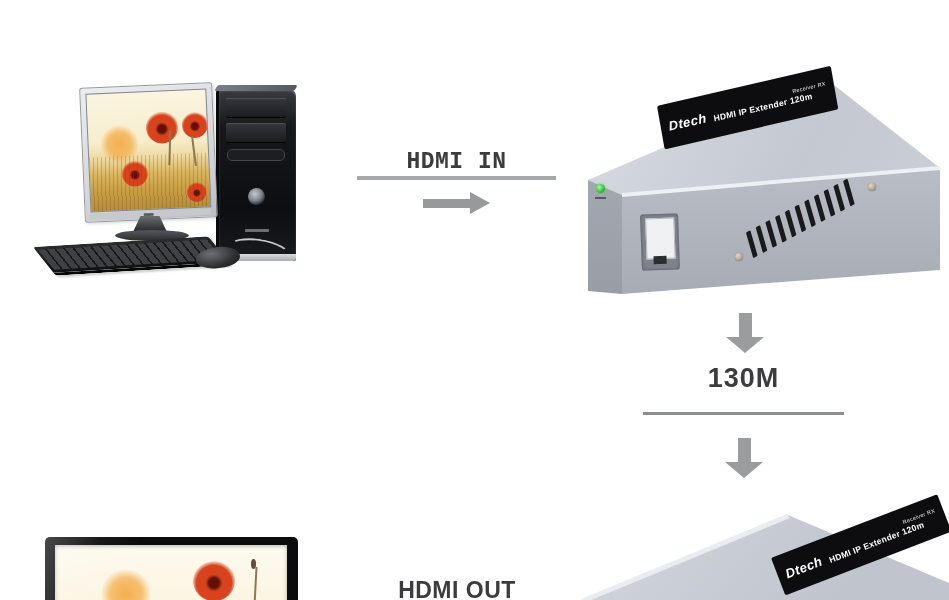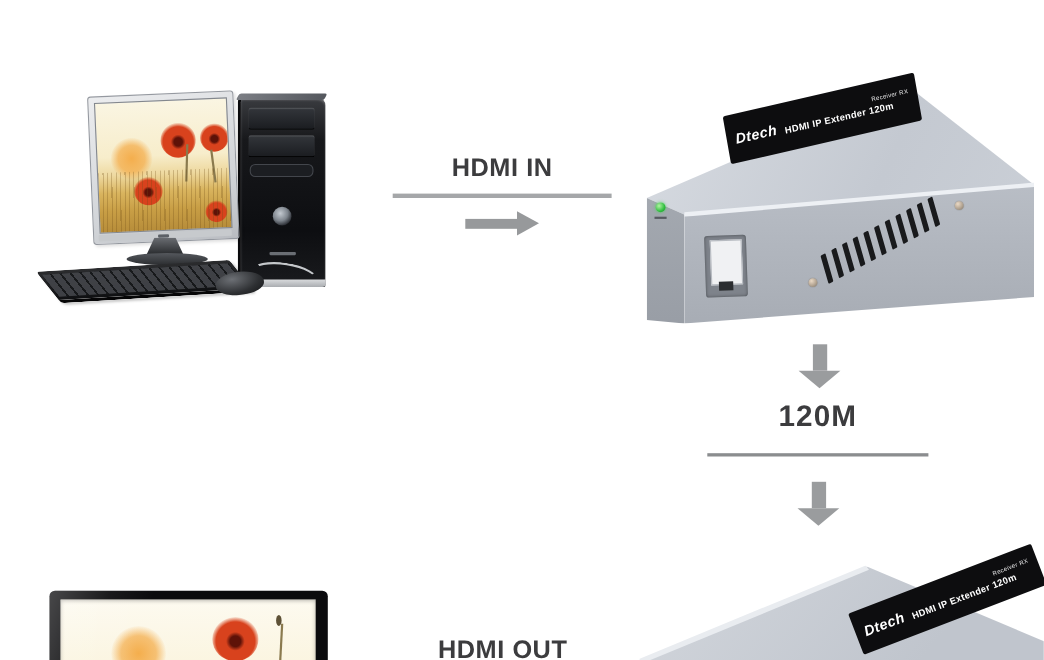--- a/index.html
+++ b/index.html
@@ -1,21 +1,21 @@
 <!DOCTYPE html>
 <html><head>
 <meta charset="utf-8">
 <style>
   html,body{margin:0;padding:0;}
   body{font-family:"Liberation Sans",sans-serif;background:#fff;}
   .stage{position:relative;width:949px;height:600px;overflow:hidden;background:#ffffff;}
 
   
   .flow-label{position:absolute;color:#3c3c3e;font-weight:700;text-align:center;}
-  .lbl-hdmi-in{left:357px;top:139px;width:199px;font-size:23px;letter-spacing:.5px;}
+  .lbl-hdmi-in{left:357px;top:149px;width:199px;font-size:23px;letter-spacing:.5px;font-family:Liberation Mono, monospace;}
   .lbl-120m{left:643px;top:363px;width:201px;font-size:27px;letter-spacing:1px;}
   .lbl-hdmi-out{left:357px;top:577px;width:200px;font-size:23px;letter-spacing:.5px;}
   .hline{position:absolute;background:#a5a7a9;}
   .hline-in{left:357px;top:176px;width:199px;height:4px;}
   .hline-mid{left:643px;top:412px;width:201px;height:3px;background:#8b8d8f;}
 
   .arrow-right{position:absolute;left:423px;top:192px;width:67px;height:22px;}
   .arrow-right .shaft{position:absolute;left:0;top:7px;width:47px;height:9px;background:#97999b;}
   .arrow-right .head{position:absolute;left:47px;top:0;width:0;height:0;
     border-top:11px solid transparent;border-bottom:11px solid transparent;border-left:20px solid #97999b;}
@@ -219,21 +219,21 @@
       <span class="vent"></span>
     </div>
     <div class="screw sc1"></div>
     <div class="screw sc2"></div>
   </div>
 
   <div class="arrow-down a1">
     <div class="shaft"></div>
     <div class="head"></div>
   </div>
-  <div class="flow-label lbl-120m">120M</div>
+  <div class="flow-label lbl-120m">130M</div>
   <div class="hline hline-mid"></div>
   <div class="arrow-down a2">
     <div class="shaft"></div>
     <div class="head"></div>
   </div>
 
   <div class="tv">
     <div class="tv-screen">
       <div class="sun tv-sun"></div>
       <div class="poppy tv-poppy"></div>

